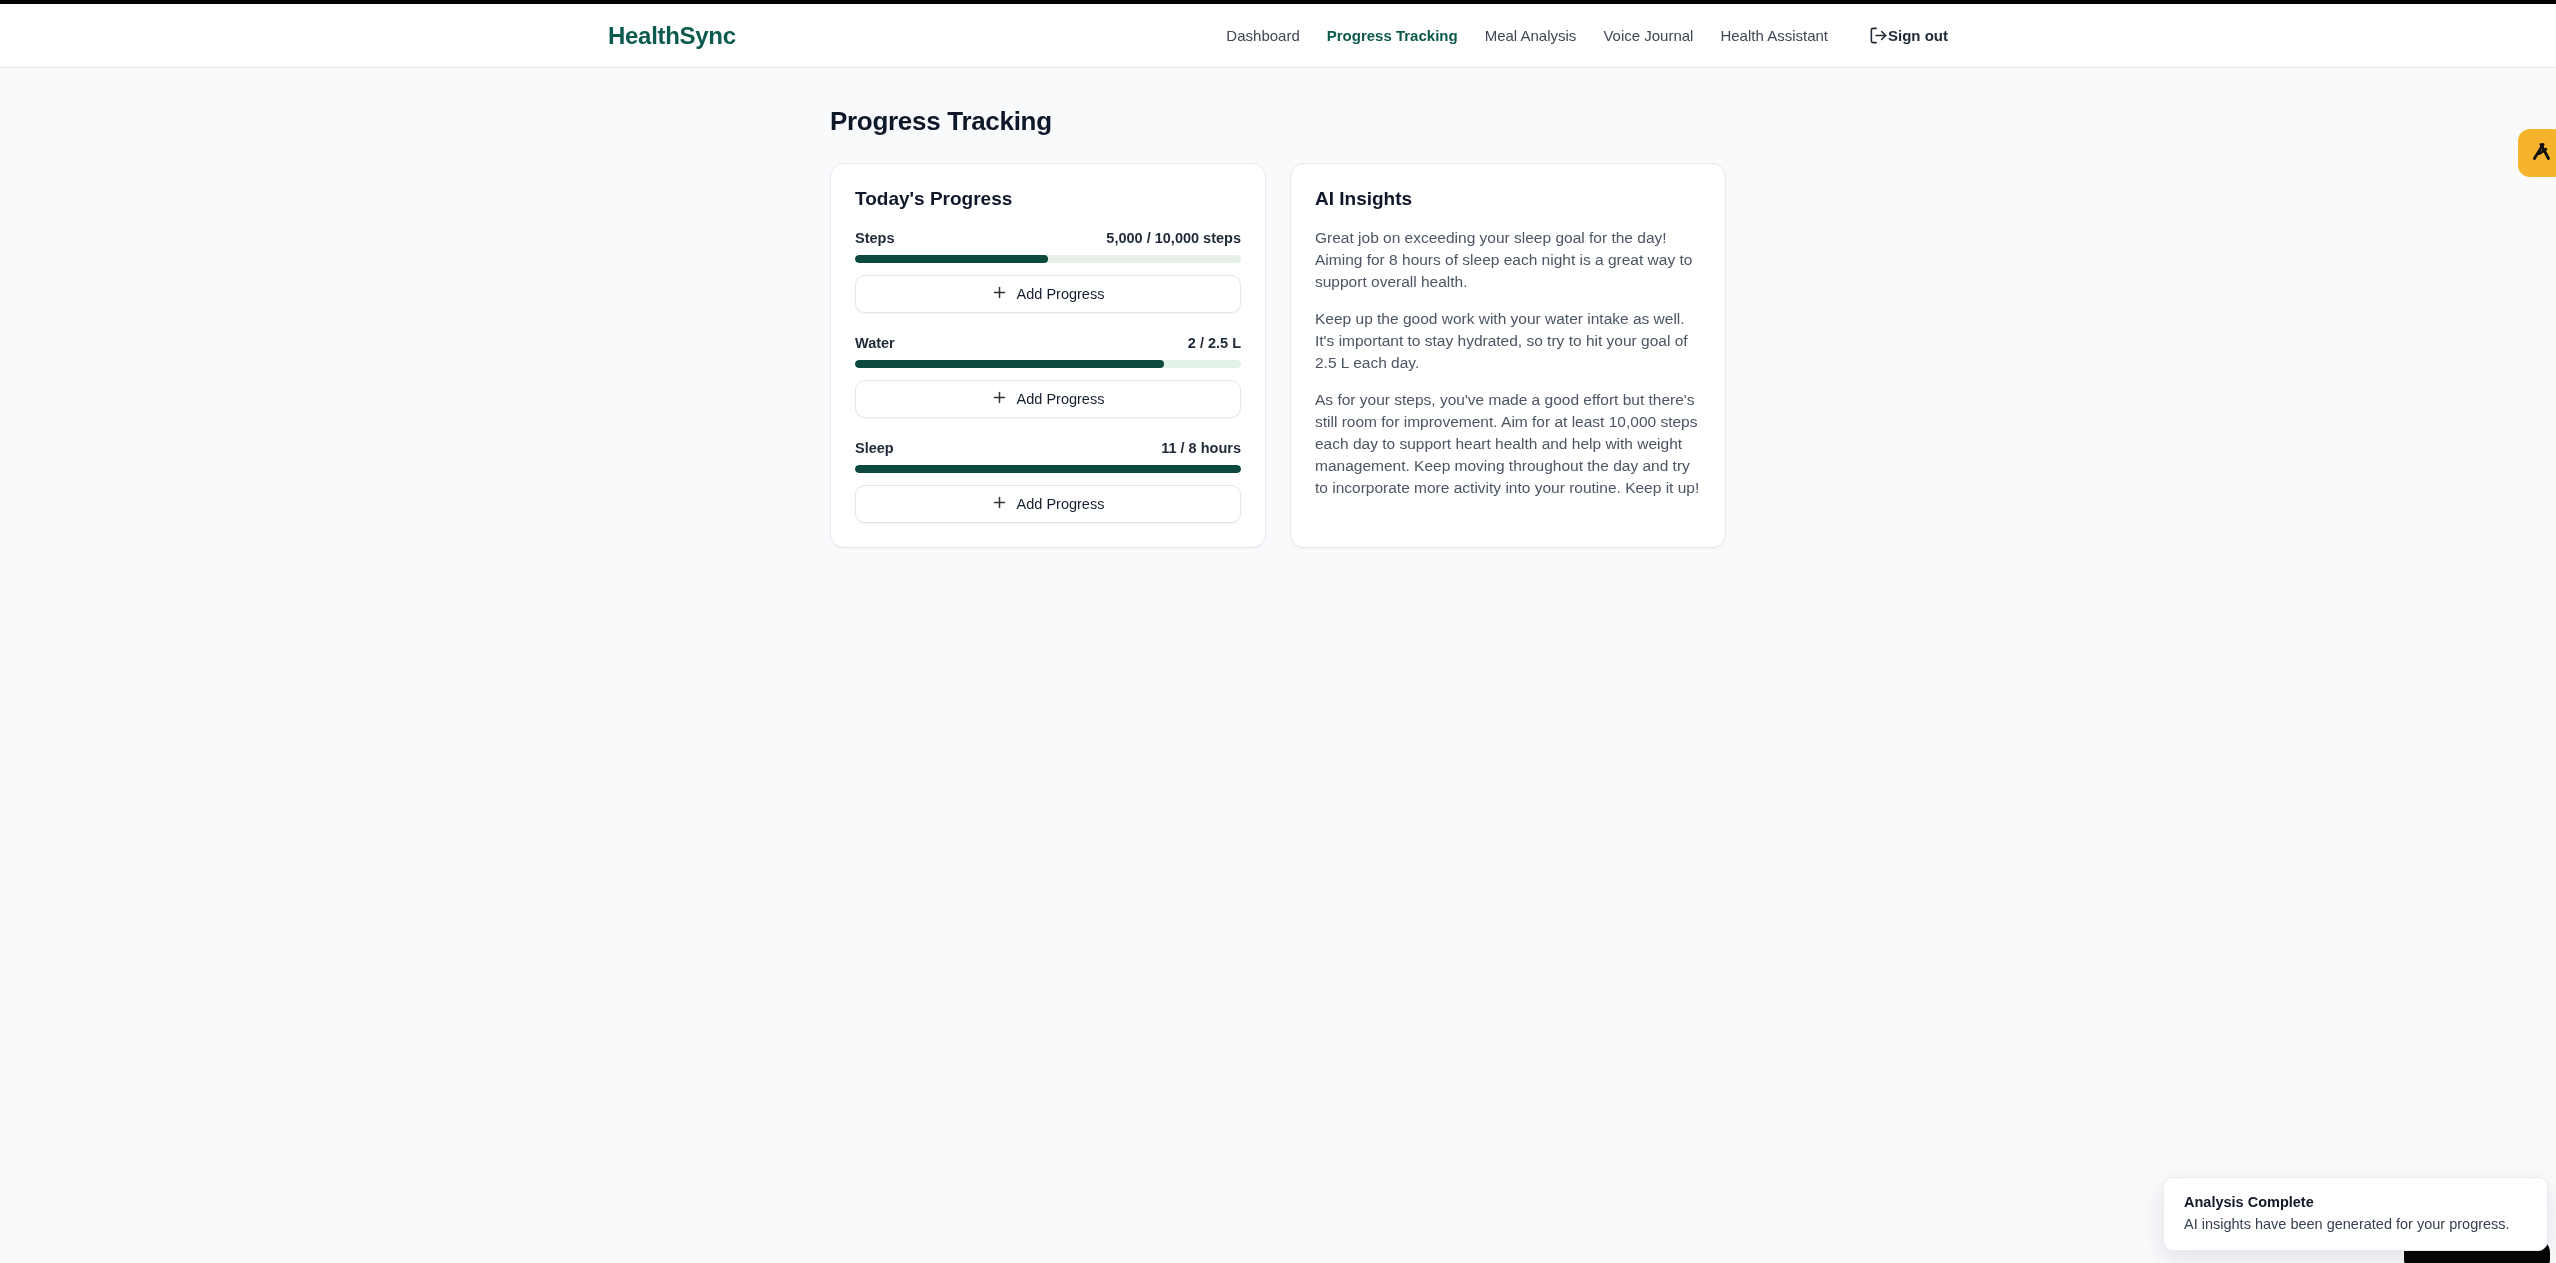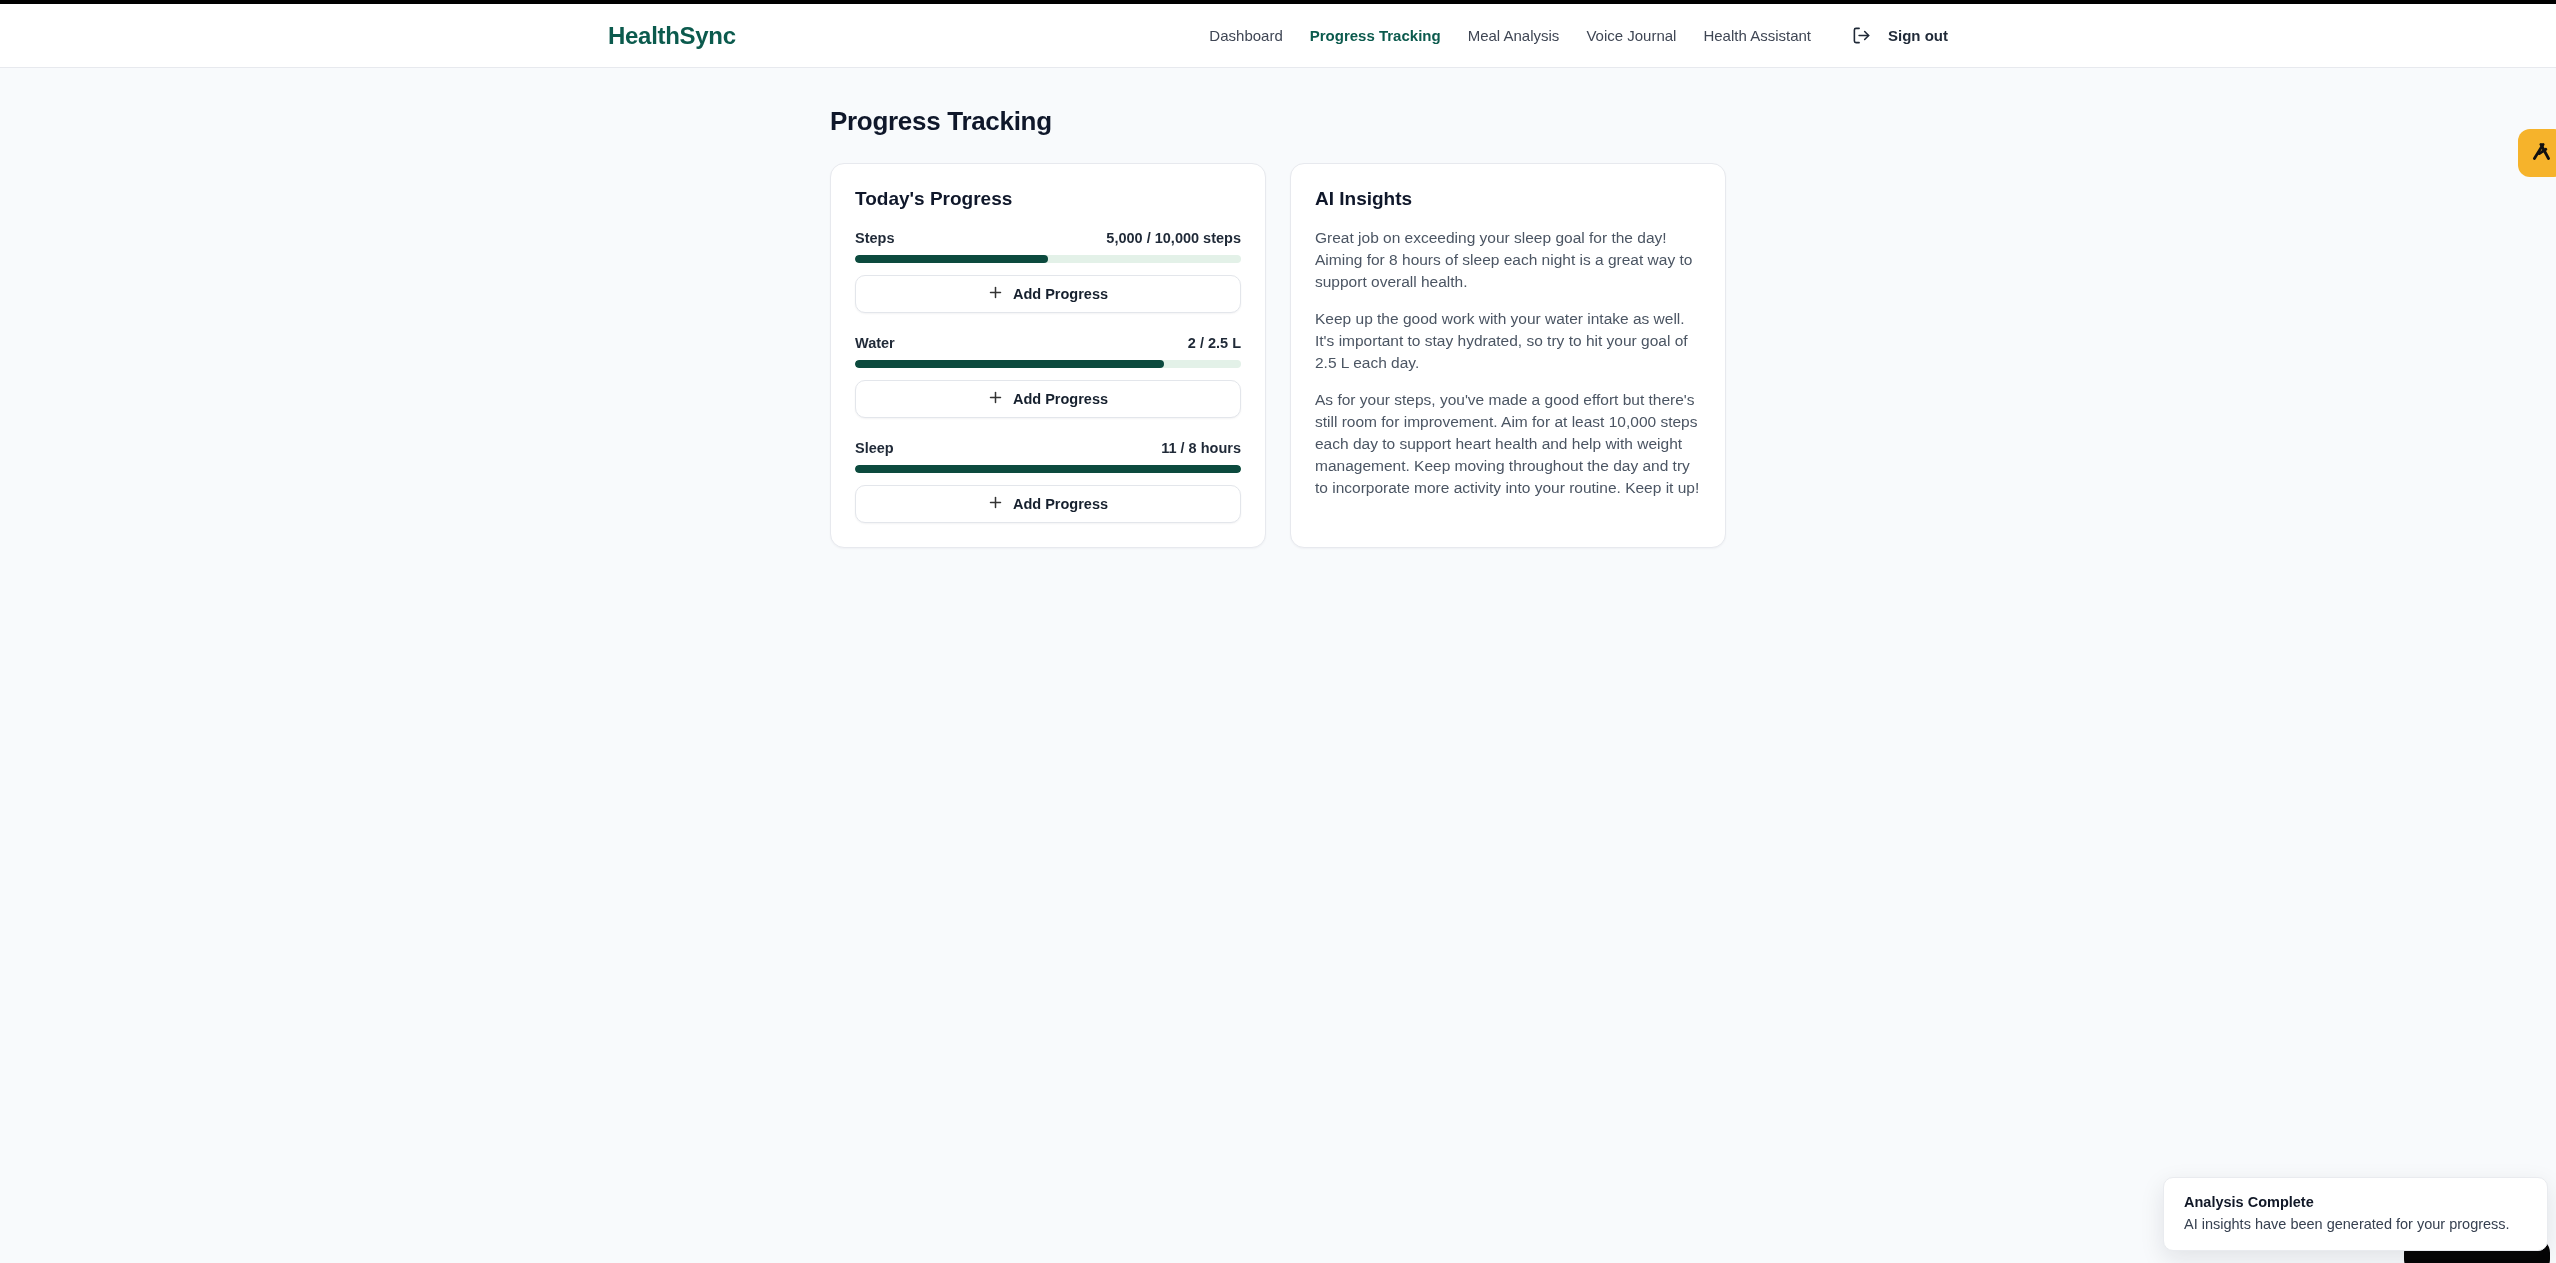--- a/index.html
+++ b/index.html
@@ -27,21 +27,21 @@
     border-bottom:1px solid var(--border);z-index:5;
   }
   .header-inner{
     width:1340px;margin:0 auto;height:100%;
     display:flex;align-items:center;justify-content:space-between;
   }
   .logo{font-size:24px;font-weight:700;color:var(--accent);letter-spacing:-0.3px;cursor:pointer;}
   .nav{display:flex;align-items:center;gap:27px;}
   .nav-item{font-size:15px;color:#3f4654;cursor:pointer;white-space:nowrap;}
   .nav-item.active{color:var(--accent);font-weight:700;}
-  .signout{display:flex;align-items:center;gap:17px;margin-left:14px;cursor:pointer;justify-content:flex-end;}
+  .signout{display:flex;align-items:center;gap:0;margin-left:14px;cursor:pointer;justify-content:flex-end;}
   .signout-label{font-size:15px;font-weight:600;color:#1f2937;}
   .signout svg{display:block;}
   
   .main{width:896px;margin:0 auto;}
   .page-title{font-size:26px;font-weight:700;color:var(--text-dark);margin:38px 0 26px;letter-spacing:-0.3px;}
   .cards{display:flex;gap:24px;align-items:stretch;}
   .card{
     flex:1 1 0;background:#fff;border:1px solid var(--border);
     border-radius:14px;padding:24px;box-shadow:0 1px 2px rgba(16,24,40,.04);
   }
@@ -49,21 +49,21 @@
   .metric{margin-top:22px;}
   .metric:first-of-type{margin-top:20px;}
   .metric-row{display:flex;justify-content:space-between;align-items:baseline;}
   .metric-label,.metric-value{font-size:14.5px;font-weight:600;color:#1f2937;}
   .bar{height:8px;border-radius:4px;background:var(--track-green);margin-top:9px;overflow:hidden;}
   .bar-fill{height:100%;border-radius:4px;background:var(--fill-green);}
   .add-btn{
     margin-top:12px;width:100%;height:38px;background:#fff;
     border:1px solid #e3e6eb;border-radius:10px;cursor:pointer;
     display:flex;align-items:center;justify-content:center;gap:10px;
-    font-family:inherit;font-size:14.5px;font-weight:700;color:#16202e;
+    font-family:inherit;font-size:14.5px;font-weight:400;color:#16202e;
     box-shadow:0 1px 2px rgba(16,24,40,.05);
   }
   .analyze-btn{
     margin-top:26px;width:100%;height:44px;background:var(--btn-green);
     border:none;border-radius:8px;cursor:pointer;
     font-family:inherit;font-size:15px;font-weight:700;color:#fff;
   }
   .insight-p{font-size:15.5px;line-height:22px;color:var(--text-gray);margin-top:15px;}
   .insight-p:first-of-type{margin-top:17px;}
   

